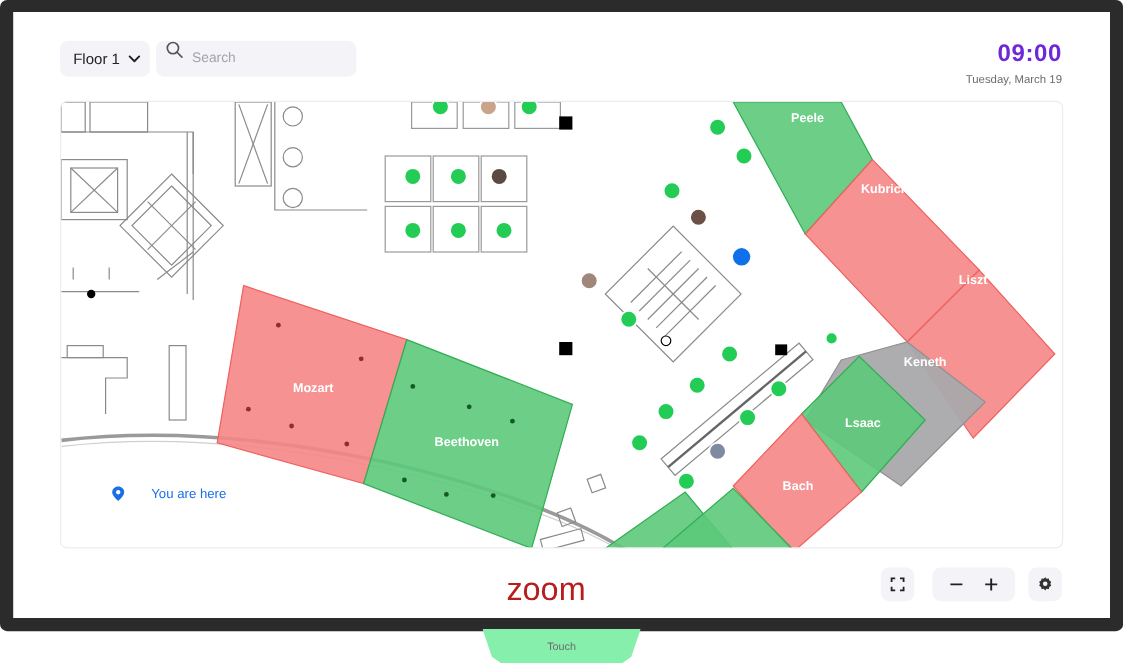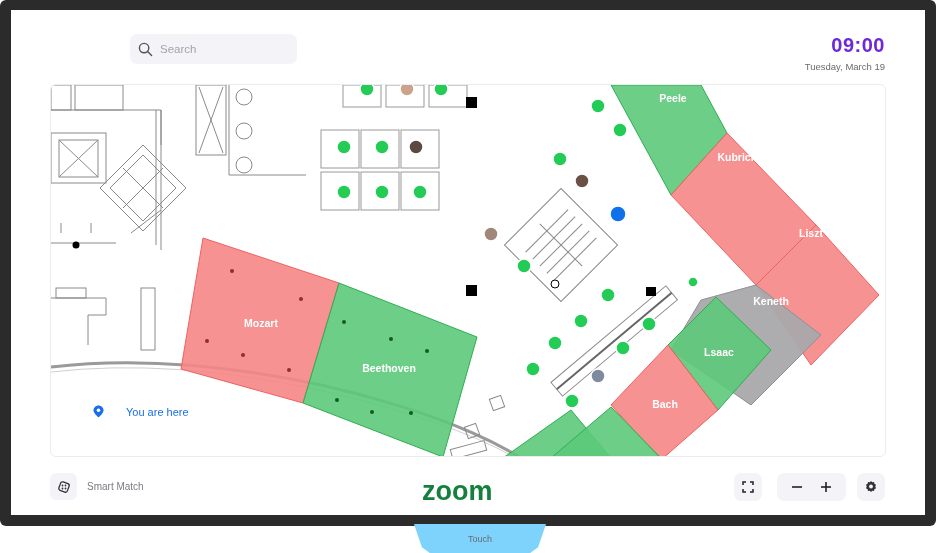--- a/index.html
+++ b/index.html
@@ -8,39 +8,39 @@
 
     .bezel {
       position: absolute; left: 0; top: 0; width: 936px; height: 526px;
       background: #2b2b2b; border-radius: 6px;
     }
     .screen {
       position: absolute; left: 11px; top: 10px; width: 914px; height: 505px;
       background: #ffffff; overflow: hidden;
     }
     .stand {
-      position: absolute; left: 414px; top: 524px; width: 132px; height: 29px;
-      background: #7dd3fc;
+      position: absolute; left: 402px; top: 524px; width: 132px; height: 29px;
+      background: #86efac;
       clip-path: polygon(0 0, 100% 0, 94% 80%, 88% 100%, 12% 100%, 6% 80%);
     }
     .stand-label {
       position: absolute; left: 0; right: 0; top: 10px; text-align: center;
       font-size: 9px; color: #6b6b6b;
     }
 
     
     .floor-select {
       position: absolute; left: 39px; top: 24px; width: 75px; height: 30px;
       background: #f4f4f8; border-radius: 7px; display: flex; align-items: center;
       padding-left: 11px; gap: 6px; font-size: 12.5px; color: #222; cursor: pointer;
     }
     .floor-select svg { width: 12px; height: 12px; }
     .search {
       position: absolute; left: 119px; top: 24px; width: 167px; height: 30px;
-      background: #f4f4f8; border-radius: 7px; display: flex; align-items: center;
+      background: #f4f4f8; border-radius: 7px; display: flex; 
       padding-left: 8px; gap: 7px;
     }
     .search svg { width: 15px; height: 15px; flex: none; }
     .search input {
       border: none; background: transparent; outline: none; font-size: 11.5px;
       color: #333; width: 130px; font-family: "Liberation Sans", sans-serif;
     }
     .search input::placeholder { color: #a3a3ad; }
 
     .clock {
@@ -86,22 +86,22 @@
       cursor: pointer;
     }
     .sm-icon {
       width: 27px; height: 27px; background: #f4f4f8; border-radius: 6px;
       display: flex; align-items: center; justify-content: center;
     }
     .sm-icon svg { width: 14px; height: 14px; }
     .sm-label { font-size: 10px; color: #7b7b82; }
 
     .zoom-logo {
-      position: absolute; left: 411px; top: 466px; font-size: 27px; font-weight: 700;
-      color: #15803d; letter-spacing: 0px;
+      position: absolute; left: 411px; top: 466px; font-size: 27px; font-weight: 400;
+      color: #b91c1c; letter-spacing: 0px;
     }
 
     .ctrl {
       position: absolute; top: 463px; height: 28px; background: #f4f4f8; border-radius: 7px;
       display: flex; align-items: center; justify-content: center; cursor: pointer;
     }
     .ctrl svg { width: 14px; height: 14px; }
     .fullscreen { left: 723px; width: 28px; }
     .zoom-group { left: 766px; width: 69px; justify-content: space-around; padding: 0 6px; }
     .zoom-group span { display: flex; align-items: center; justify-content: center; width: 24px; height: 24px; cursor: pointer; }
@@ -115,20 +115,26 @@
 </head>
 <body>
 
 <div class="bezel"></div>
 <div class="stand">
   <div class="stand-label">Touch</div>
 </div>
 
 <div class="screen">
 
+  <div class="floor-select">
+    <span>Floor 1</span>
+    <svg viewBox="0 0 12 12">
+        <path d="M2 4 L6 8 L10 4" fill="none" stroke="#222" stroke-width="1.6" stroke-linecap="round" stroke-linejoin="round"></path>
+      </svg>
+  </div>
 
   <div class="search">
     <svg viewBox="0 0 16 16">
         <circle cx="6.5" cy="6.5" r="5" fill="none" stroke="#555" stroke-width="1.5"></circle>
         <line x1="10.2" y1="10.2" x2="14.5" y2="14.5" stroke="#555" stroke-width="1.5" stroke-linecap="round"></line>
       </svg>
     <input type="text" placeholder="Search" style="">
   </div>
 
   <div class="clock">09:00</div>
@@ -292,32 +298,20 @@
     <div class="you-are-here">
       <svg viewBox="0 0 11 13">
           <path d="M5.5 0.5 C2.7 0.5 0.5 2.7 0.5 5.3 C0.5 8.6 5.5 12.5 5.5 12.5 C5.5 12.5 10.5 8.6 10.5 5.3 C10.5 2.7 8.3 0.5 5.5 0.5 Z" fill="#1a6fe6"></path>
           <circle cx="5.5" cy="5.2" r="1.8" fill="#fff"></circle>
         </svg>
       <span>You are here</span>
     </div>
 
   </div>
 
-  <div class="smart-match">
-    <div class="sm-icon">
-      <svg viewBox="0 0 14 14">
-          <rect x="2.5" y="2.5" width="9" height="9" rx="2" fill="none" stroke="#333" stroke-width="1.3" transform="rotate(20 7 7)"></rect>
-          <circle cx="5.5" cy="5.5" r="0.9" fill="#333"></circle>
-          <circle cx="8.5" cy="5.5" r="0.9" fill="#333"></circle>
-          <circle cx="5.5" cy="8.5" r="0.9" fill="#333"></circle>
-          <circle cx="8.5" cy="8.5" r="0.9" fill="#333"></circle>
-        </svg>
-    </div>
-    <span class="sm-label">Smart Match</span>
-  </div>
 
   <div class="zoom-logo">zoom</div>
 
   <div class="ctrl fullscreen">
     <svg viewBox="0 0 14 14" fill="none" stroke="#222" stroke-width="1.5">
         <path d="M2 5 V2 H5 M9 2 H12 V5 M12 9 V12 H9 M5 12 H2 V9"></path>
       </svg>
   </div>
   <div class="ctrl zoom-group">
     <span>

